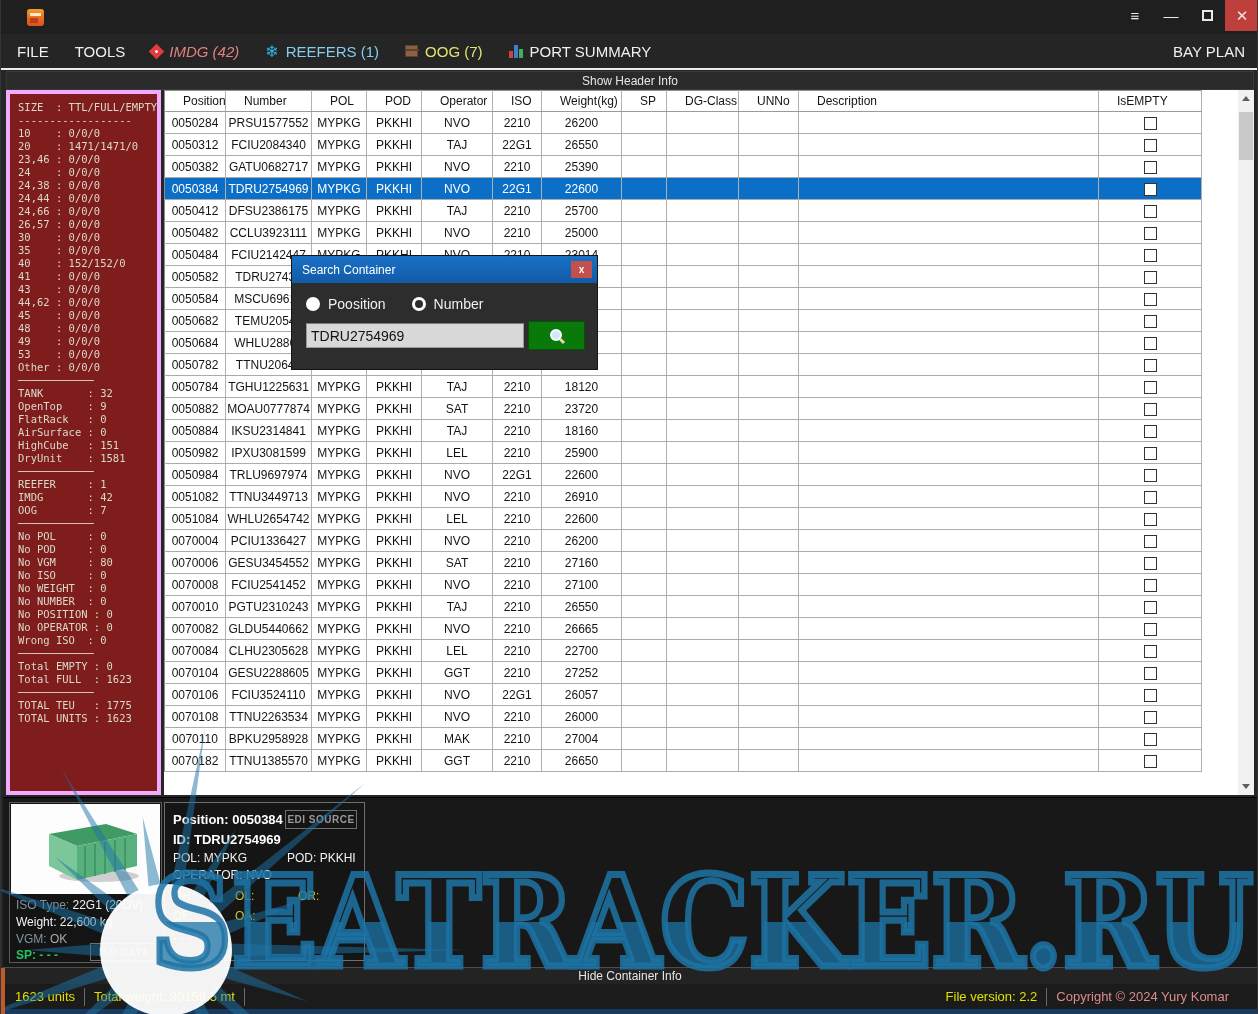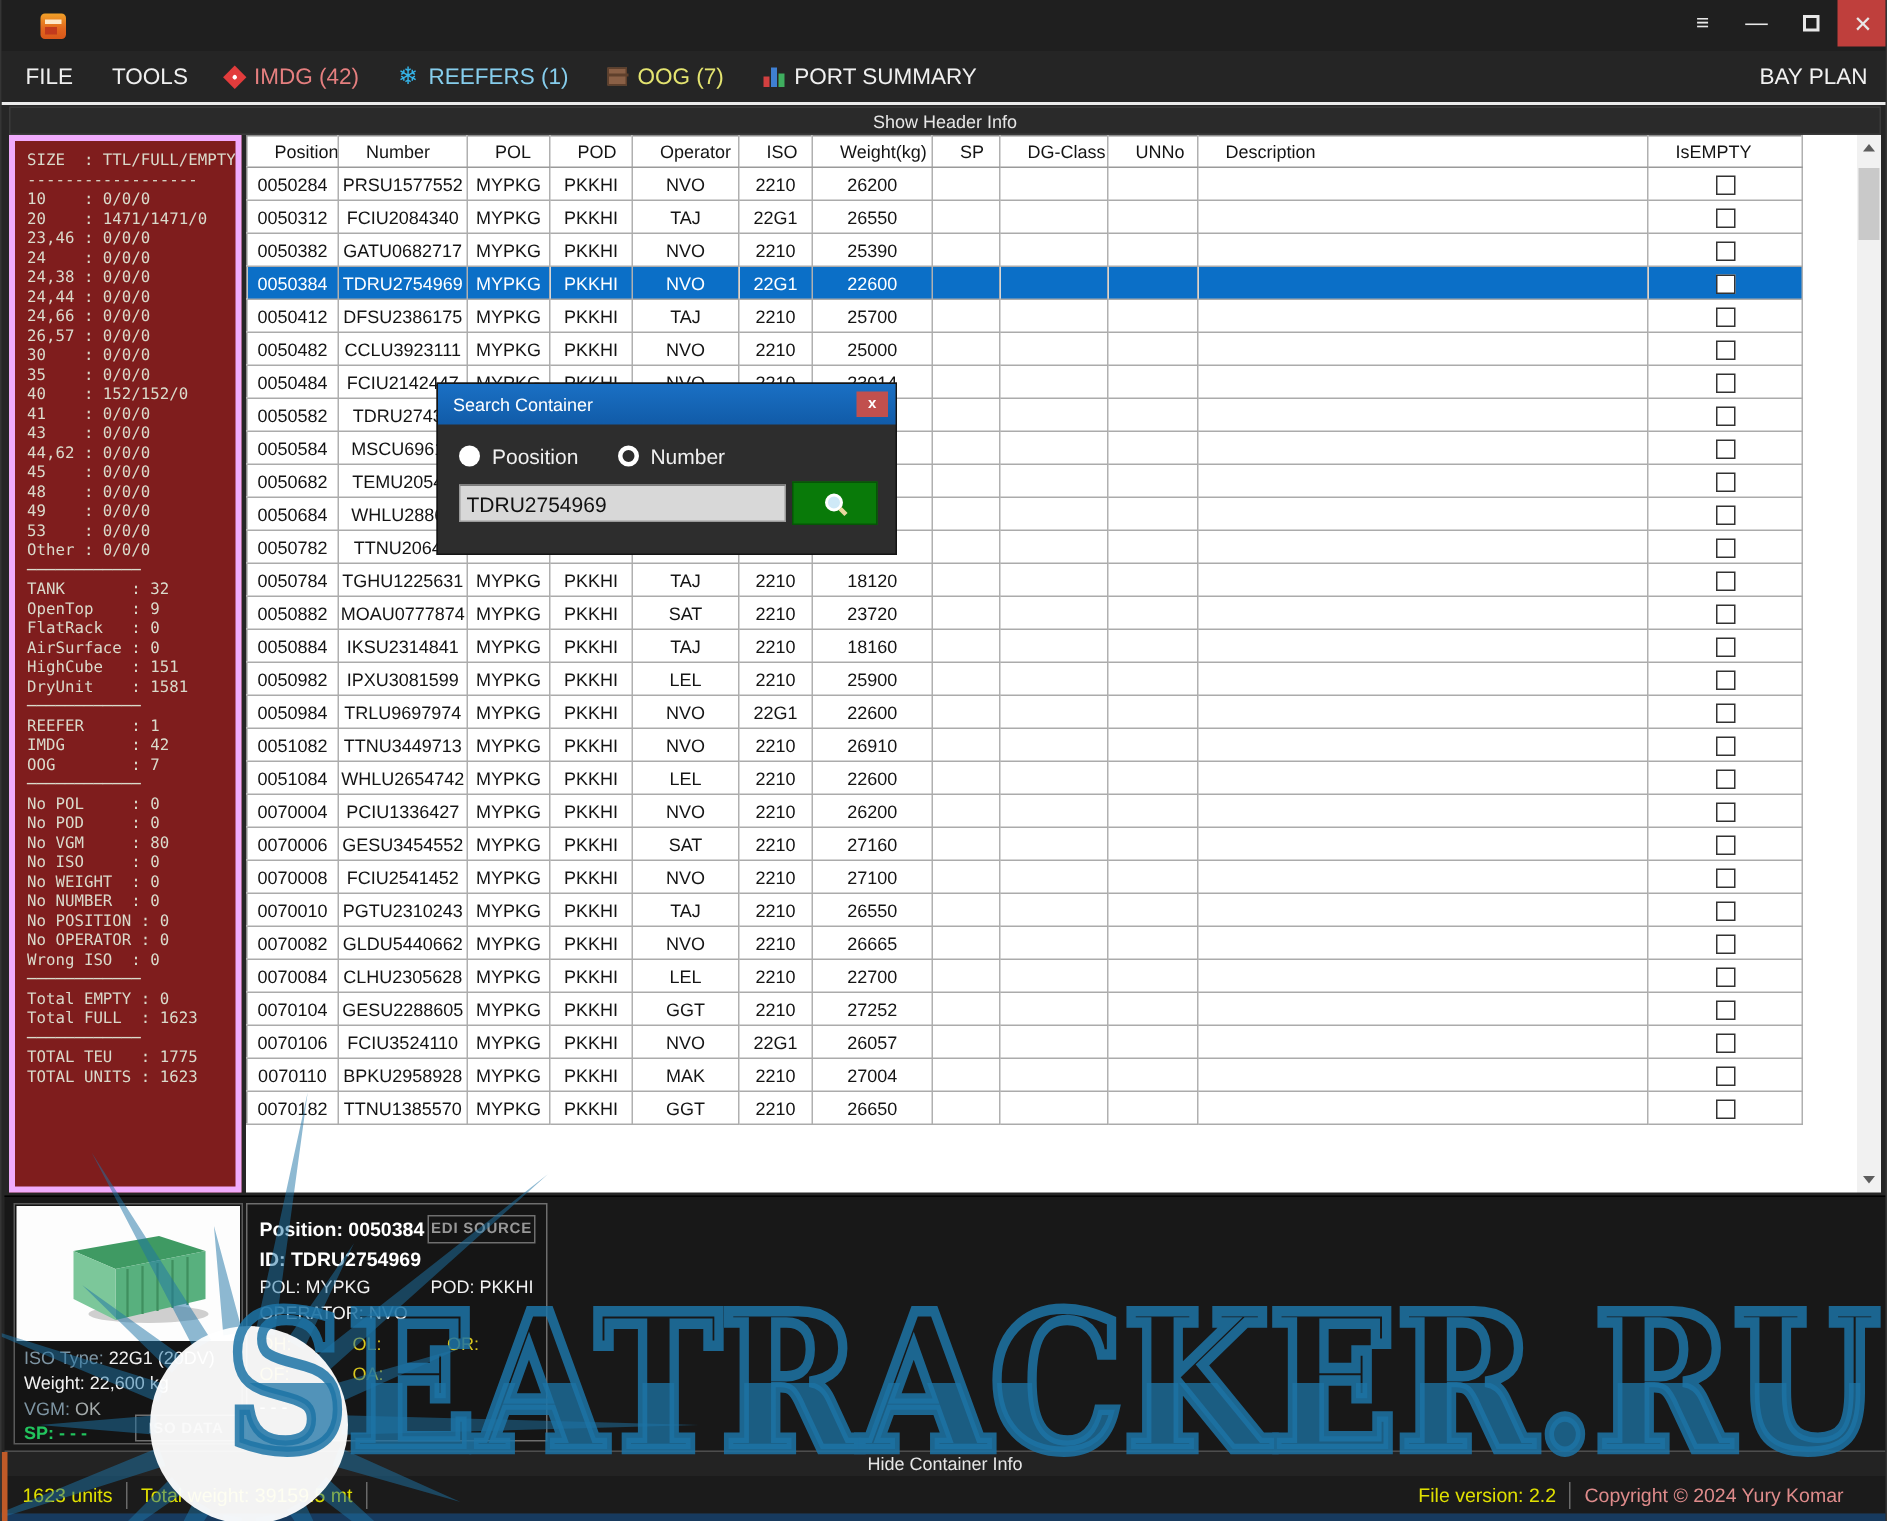--- a/index.html
+++ b/index.html
@@ -129,21 +129,21 @@
         </span>
       <span class="winbtn close">✕</span>
     </div>
   </div>
 
   <div class="menubar">
     <span class="menuitem">FILE</span>
     <span class="menuitem">TOOLS</span>
     <span class="menuitem">
       <span class="diamond"></span>
-      <span class="mi-gap" style="color: rgb(229, 127, 127);">IMDG (42)</span>
+      <span class="mi-gap" style="color: rgb(229, 127, 127); font-style: italic;">IMDG (42)</span>
     </span>
     <span class="menuitem">
       <span class="snow">❄</span>
       <span class="mi-gap" style="color: rgb(134, 205, 236);">REEFERS (1)</span>
     </span>
     <span class="menuitem">
       <span class="boxicon"></span>
       <span class="mi-gap" style="color: rgb(228, 228, 112);">OOG (7)</span>
     </span>
     <span class="menuitem">
@@ -618,20 +618,34 @@
             <td>NVO</td>
             <td>22G1</td>
             <td>26057</td>
             <td></td>
             <td></td>
             <td></td>
             <td></td>
             <td><span class="cb"></span></td>
           </tr>
           <tr>
+            <td>0070108</td>
+            <td>TTNU2263534</td>
+            <td>MYPKG</td>
+            <td>PKKHI</td>
+            <td>NVO</td>
+            <td>2210</td>
+            <td>26000</td>
+            <td></td>
+            <td></td>
+            <td></td>
+            <td></td>
+            <td><span class="cb"></span></td>
+          </tr>
+          <tr>
             <td>0070110</td>
             <td>BPKU2958928</td>
             <td>MYPKG</td>
             <td>PKKHI</td>
             <td>MAK</td>
             <td>2210</td>
             <td>27004</td>
             <td></td>
             <td></td>
             <td></td>

